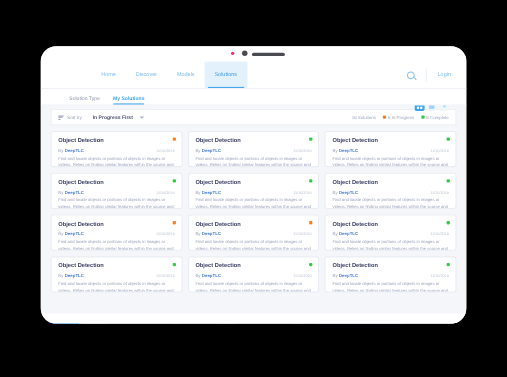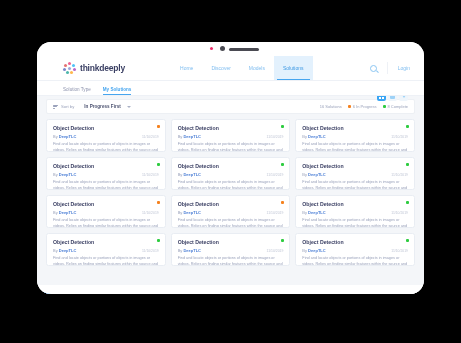--- a/index.html
+++ b/index.html
@@ -358,33 +358,20 @@
   <div class="device">
 
     <div class="device-topbar">
       <div class="cam-dot-pink"></div>
       <div class="cam-dot-dark"></div>
       <div class="cam-speaker"></div>
     </div>
 
     <div class="site-header">
 
-      <div class="brand">
-        <div class="brand-mark">
-          <i style="left:5px;  top:0px;   background:#f06292;"></i>
-          <i style="left:9px;  top:2px;   background:#4fc3f7;"></i>
-          <i style="left:10px; top:6px;   background:#ba68c8;"></i>
-          <i style="left:7px;  top:9.5px; background:#ffb74d;"></i>
-          <i style="left:3px;  top:9.5px; background:#4db6ac;"></i>
-          <i style="left:0px;  top:6px;   background:#7986cb;"></i>
-          <i style="left:1px;  top:2px;   background:#e57373;"></i>
-          <i style="left:5px;  top:5px;   background:#9fa8da;"></i>
-        </div>
-        <div class="brand-text">thinkdeeply</div>
-      </div>
 
       <nav class="nav">
         <div class="nav-item">Home</div>
         <div class="nav-item">Discover</div>
         <div class="nav-item">Models</div>
         <div class="nav-item active">Solutions</div>
       </nav>
 
       <div class="header-right">
         <div class="search-btn">

